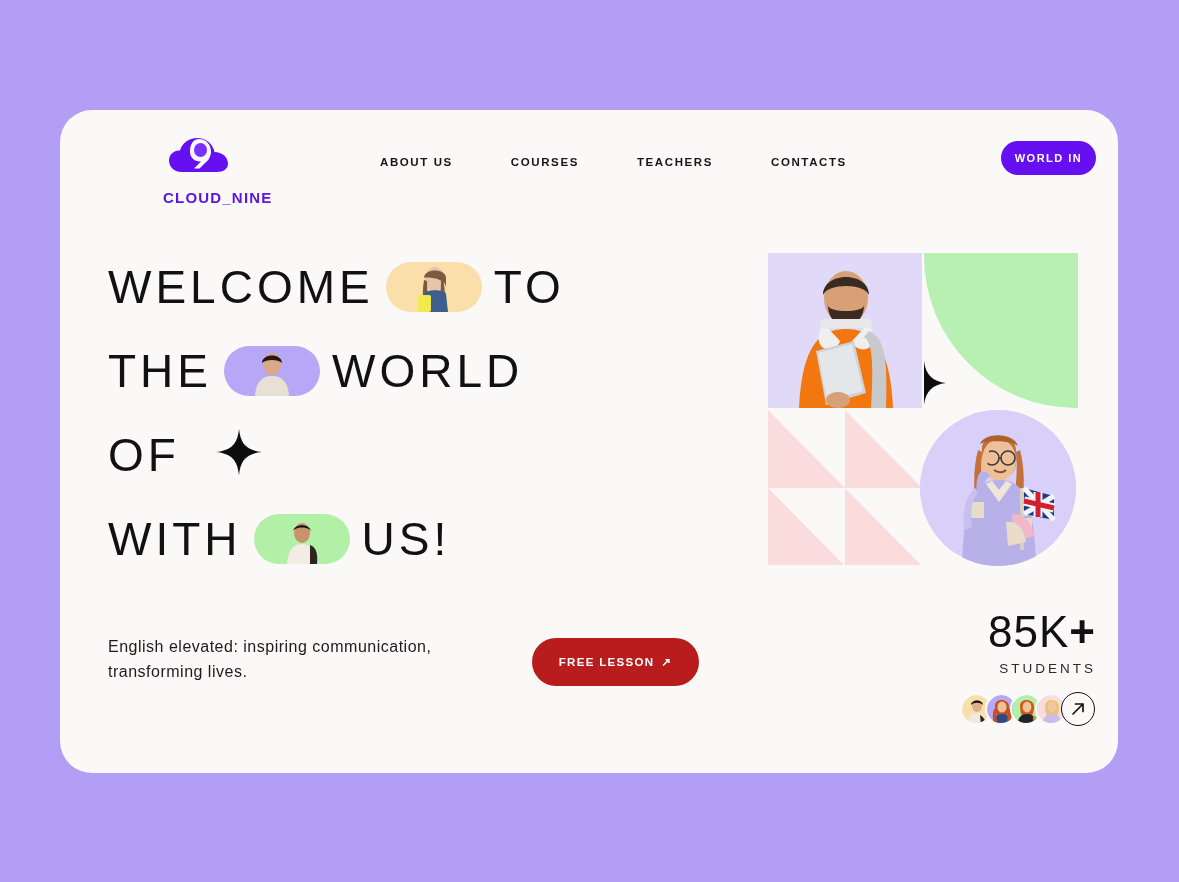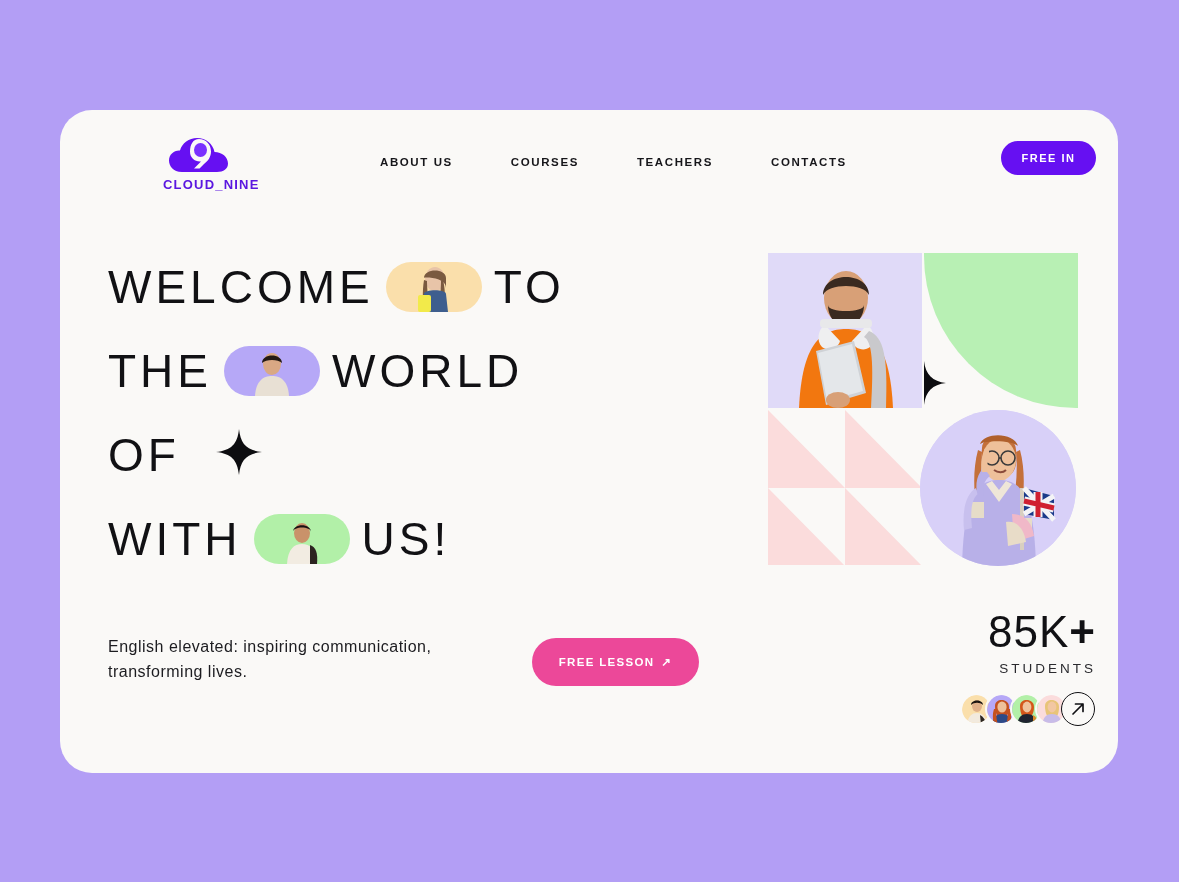--- a/index.html
+++ b/index.html
@@ -16,22 +16,22 @@
     background:#faf9f7;
     border-radius:32px;
     overflow:hidden;
   }
 
   
   .header { position:absolute; left:0; top:0; width:100%; height:110px; }
   .logo { position:absolute; left:103px; top:25px; width:72px; text-align:center; }
   .logo-mark { width:62px; height:38px; margin:0 auto; display:block; }
   .logo-text {
-    font-size:13px; font-weight:bold; letter-spacing:1.2px;
-    color:#5b17e0; margin-top:4px; font-family:"Liberation Sans", sans-serif;
+    font-size:15px; font-weight:bold; letter-spacing:1.2px;
+    color:#5b17e0; margin-top:16px; font-family:"Liberation Sans", sans-serif;
   }
   .nav { position:absolute; left:320px; top:38px; display:flex; gap:0; }
   .nav a {
     font-size:11.5px; font-weight:bold; letter-spacing:1.6px;
     color:#16161a; text-decoration:none; padding:8px 0; margin-right:58px;
     white-space:nowrap;
   }
   .nav a:last-child { margin-right:16px; }
   .signin {
     position:absolute; right:22px; top:31px;
@@ -66,21 +66,21 @@
   .star-inline { flex:none; margin-left:14px; }
 
   
   .tagline {
     position:absolute; left:48px; top:525px; width:420px;
     font-size:16px; line-height:1.55; letter-spacing:0.5px; color:#1c1c20;
   }
   .cta {
     position:absolute; left:472px; top:528px;
     width:167px; height:48px; border-radius:24px;
-    background:#ec4899; color:#fff; border:none;
+    background:#b91c1c; color:#fff; border:none;
     display:flex; align-items:center; justify-content:center; gap:7px;
     font-size:11.5px; font-weight:bold; letter-spacing:1.3px;
     font-family:"Liberation Sans", sans-serif; cursor:pointer;
   }
 
   
   .collage { position:absolute; left:708px; top:143px; width:310px; height:312px; }
   .cell { position:absolute; width:154px; height:155px; overflow:hidden; }
   .c-tl { left:0;   top:0;   background:#e0daf8; }
   .c-tr { left:156px; top:0; }
@@ -143,21 +143,21 @@
       <div class="logo-text">CLOUD_NINE</div>
     </div>
 
     <nav class="nav">
       <a href="#">ABOUT US</a>
       <a href="#">COURSES</a>
       <a href="#">TEACHERS</a>
       <a href="#">CONTACTS</a>
     </nav>
 
-    <button class="signin">FREE IN</button>
+    <button class="signin">WORLD IN</button>
   </div>
 
   <div class="hero">
 
     <div class="hl-line">
       <span class="word">WELCOME</span>
       <span class="pill">
         <span class="ph" style="background:#fadfab"></span>
         <svg class="fig" width="60" height="48" viewBox="0 0 60 48">
           <ellipse cx="31" cy="15" rx="10" ry="12" fill="#e8c4a8"></ellipse>

